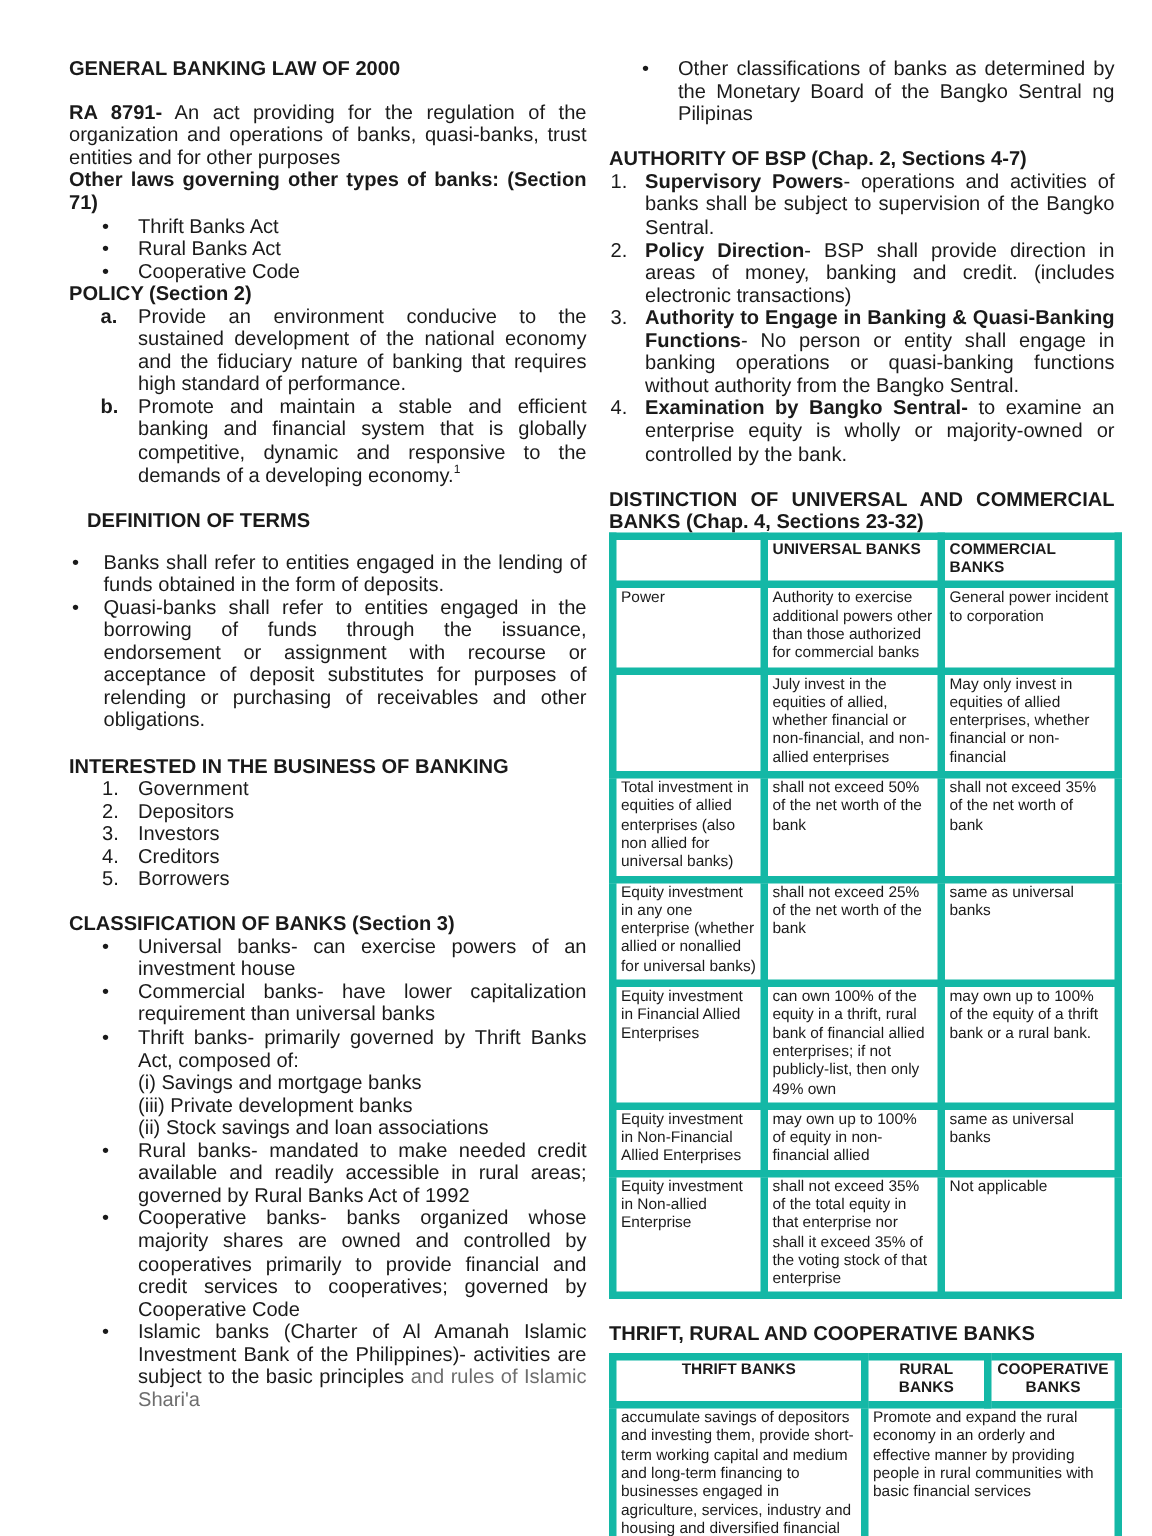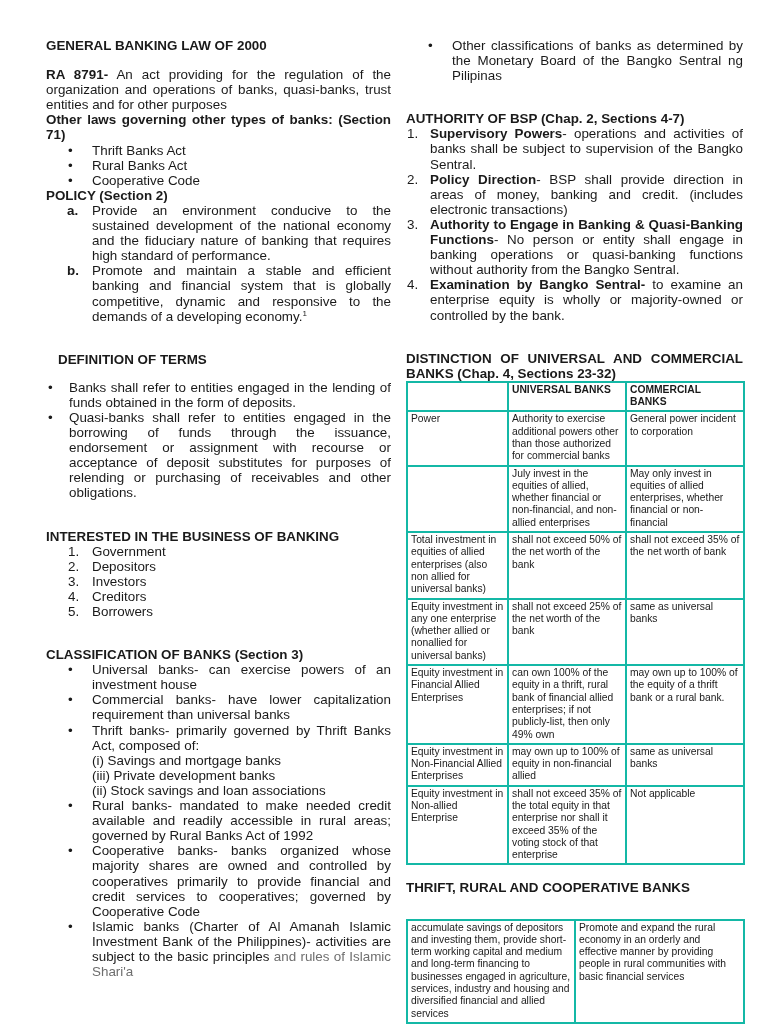--- a/index.html
+++ b/index.html
@@ -8,39 +8,39 @@
     font-family:"Liberation Sans","DejaVu Sans",sans-serif; color:#1a1a1a;
     overflow:hidden;
   }
   .col { position:absolute; top:38px; }
   .left-col  { left:46px;  width:345px; }
   .right-col { left:406px; width:337px; }
 
   .bt { font-size:13.4px; line-height:15.1px; }
   .jt { text-align:justify; }
   .h  { font-weight:700; }
-  .mt  { margin-top:28px; }
+  .mt  { margin-top:15px; }
   .title { margin-bottom:14px; }
 
   
   .li      { position:relative; padding-left:46px; }
   .li > .mk{ position:absolute; left:22px; top:0; }
   .li2      { position:relative; padding-left:23px; }
   .li2 > .mk{ position:absolute; left:2px; top:0; }
   .lin      { position:relative; padding-left:24px; }
   .lin > .mk{ position:absolute; left:1px; top:0; }
   .lip      { position:relative; padding-left:46px; }
   .lip > .mk{ position:absolute; left:21px; top:0; font-weight:700; }
 
   .fade { color:#6e6e6e; }
   sup { font-size:8px; line-height:0; }
 
   table { border-collapse:collapse; table-layout:fixed; width:100%;
           font-size:10.3px; line-height:12.3px; }
-  td, th { border:2px solid #14b8a6; vertical-align:top;
+  td, th { border:5px solid #14b8a6; vertical-align:top;
            padding:1px 3px 2px 3px; text-align:left; font-weight:400;
            overflow:hidden; word-wrap:break-word; }
   th.bold-left   { font-weight:700; }
   th.bold-center { font-weight:700; text-align:center; }
 </style>
 </head>
 <body>
 
 <div class="page">
 
@@ -157,29 +157,34 @@
         <td>same as universal banks</td>
       </tr>
       <tr>
         <td>Equity investment in Non-allied Enterprise</td>
         <td>shall not exceed 35% of the total equity in that enterprise nor shall it exceed 35% of the voting stock of that enterprise</td>
         <td>Not applicable</td>
       </tr>
     </tbody>
       </table>
 
-    <div class="h mt" style="margin-top:15px; margin-bottom:23px;">THRIFT, RURAL AND COOPERATIVE BANKS</div>
+    <div class="h mt" style="margin-top:15px; margin-bottom:5px;">THRIFT, RURAL AND COOPERATIVE BANKS</div>
 
     <table>
       <colgroup>
           <col style="width:168px">
           <col style="width:82px">
           <col style="width:87px">
         </colgroup>
       <tbody>
+          <tr>
+        <th class="bold-center">THRIFT BANKS</th>
+        <th class="bold-center">RURAL BANKS</th>
+        <th class="bold-center">COOPERATIVE BANKS</th>
+      </tr>
       <tr>
         <td>accumulate savings of depositors and investing them, provide short-term working capital and medium and long-term financing to businesses engaged in agriculture, services, industry and housing and diversified financial and allied services</td>
         <td colspan="2">Promote and expand the rural economy in an orderly and effective manner by providing people in rural communities with basic financial services</td>
       </tr>
     </tbody>
       </table>
 
   </div>
 </div>
 

